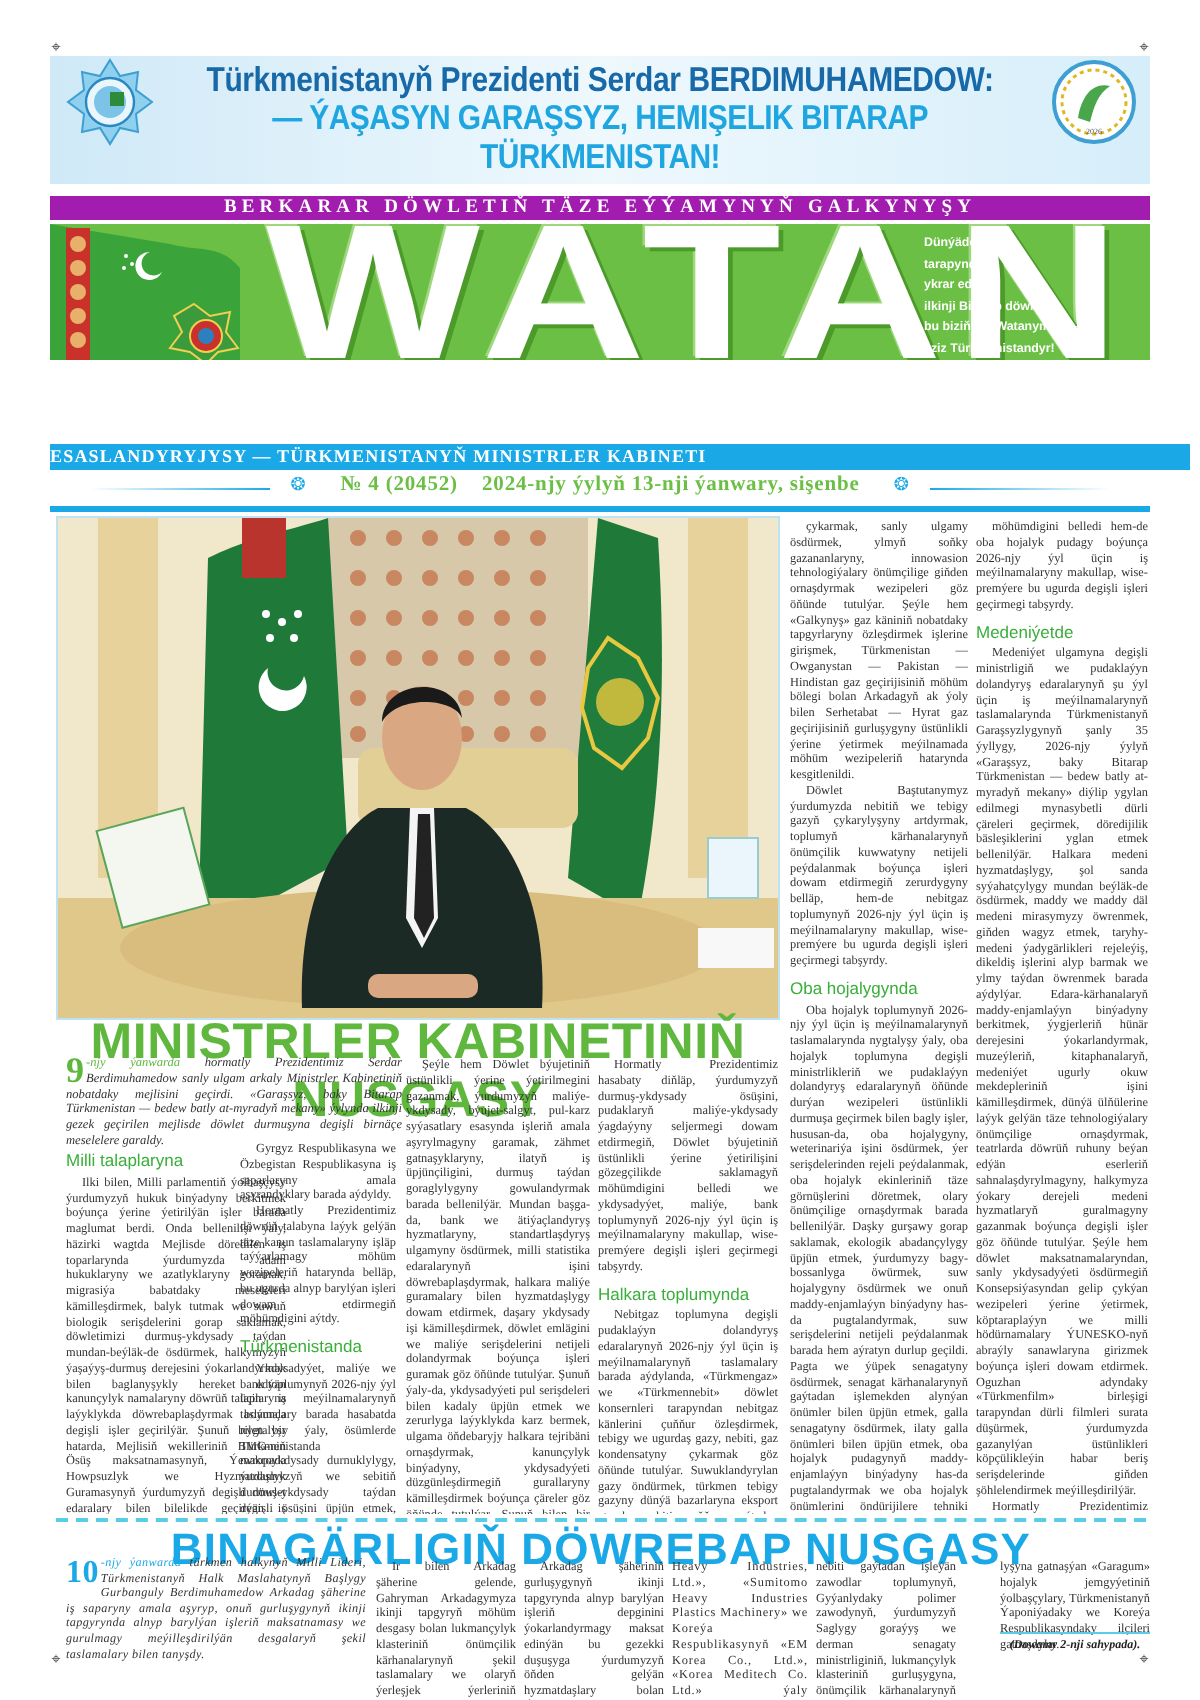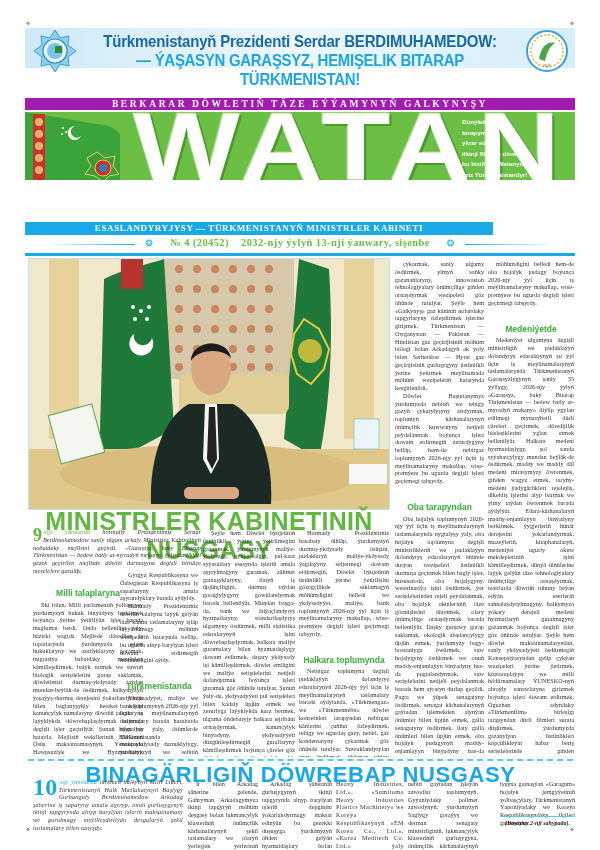--- a/index.html
+++ b/index.html
@@ -2,21 +2,21 @@
 <html><head>
 <meta charset="utf-8">
 <style>
   * { box-sizing: border-box; margin: 0; padding: 0; }
   html, body { width: 600px; height: 850px; background: #ffffff; overflow: hidden; }
   body { position: relative; font-family: "Liberation Serif", serif; color: #222; }
 
   .reg-mark { position: absolute; width: 8px; height: 8px; font-size: 8px; line-height: 8px; color: #555; text-align: center; font-family: "DejaVu Sans", sans-serif; }
 
   
-  .top-banner { position: absolute; left: 25px; top: 28px; width: 550px; height: 40px;
+  .top-banner { position: absolute; left: 25px; top: 28px; width: 550px; height: 64px;
     background: linear-gradient(90deg, #cfe9f7 0%, #eef8fd 50%, #d6eefa 100%); }
   .emblem-left { position: absolute; left: 8px; top: 1px; width: 44px; height: 44px; }
   .emblem-right { position: absolute; right: 6px; top: 1px; width: 44px; height: 44px; }
   .banner-line1 { position: absolute; left: 60px; right: 60px; top: 4px; text-align: center;
     font-family: "Liberation Sans", sans-serif; font-weight: bold; font-size: 15px; color: #1769a8; letter-spacing: -0.2px; transform: scaleY(1.15); }
   .banner-line2 { position: absolute; left: 60px; right: 60px; top: 24px; text-align: center;
     font-family: "Liberation Sans", sans-serif; font-weight: bold; font-size: 15px; color: #1fa6e0; letter-spacing: -0.3px; transform: scaleY(1.15); }
 
   
   .motto { position: absolute; left: 25px; top: 98px; width: 550px; height: 12px; background: #a21caf;
@@ -24,51 +24,51 @@
 
   
   .masthead { position: absolute; left: 25px; top: 112px; width: 550px; height: 68px; background: #6bbf44; overflow: hidden; }
   .flag-art { position: absolute; left: 0; top: 0; width: 110px; height: 68px; }
   .wordmark { position: absolute; left: 108px; top: -10px; width: 320px; height: 90px;
     font-family: "Liberation Sans", sans-serif; font-weight: bold; font-size: 96px; color: #ffffff; letter-spacing: 6px;
     text-shadow: 2px 2px 0 #4c9b2a, -1px -1px 0 #9fd77f; line-height: 90px; transform: scaleX(1.18); transform-origin: left; }
   .tagline { position: absolute; left: 437px; top: 5px; width: 108px; font-family: "Liberation Sans", sans-serif;
     font-size: 6.2px; line-height: 10.5px; color: #fff; font-weight: bold; }
 
-  .publisher { position: absolute; left: 25px; top: 222px; width: 468px; height: 13px; background: #1aa9e6;
-    color: #fff; font-size: 9px; font-weight: bold; text-align: center; line-height: 13px; letter-spacing: 0.6px; }
+  .publisher { position: absolute; left: 25px; top: 222px; width: 570px; height: 13px; background: #1aa9e6;
+    color: #fff; font-size: 9px; font-weight: bold; line-height: 13px; letter-spacing: 0.6px; }
   .issue-row { position: absolute; left: 25px; top: 237px; width: 550px; height: 14px; }
   .issue-line { position: absolute; top: 7px; height: 1px; background: linear-gradient(90deg, #ffffff, #1aa9e6); width: 90px; }
   .issue-text { position: absolute; left: 0; right: 0; top: 0; text-align: center; font-size: 10.5px; font-weight: bold; color: #6bbf44; letter-spacing: 0.4px; }
   .issue-text .gear { color: #1aa9e6; margin: 0 14px; font-family: "DejaVu Sans", sans-serif; font-size: 9px; }
   .rule-blue { position: absolute; left: 25px; top: 253px; width: 550px; height: 3px; background: #1aa9e6; }
 
   
   .photo { position: absolute; left: 28px; top: 258px; width: 362px; height: 252px; overflow: hidden;
     background: linear-gradient(180deg, #efe5c4 0%, #f3ead0 100%); border: 1px solid #bfe2f2; }
 
   
   .headline { position: absolute; left: 28px; top: 507px; width: 362px; text-align: center;
     font-family: "Liberation Sans", sans-serif; font-weight: bold; font-size: 25px; color: #5fb83d; letter-spacing: 0.3px; }
 
   .lead { position: absolute; left: 33px; top: 528px; width: 168px; font-size: 6.3px; line-height: 7.8px; font-style: italic; text-align: justify; color: #333; }
   .lead .dropnum { float: left; font-size: 18px; line-height: 15px; color: #5fb83d; font-weight: bold; font-style: normal; margin-right: 1px; }
   .lead .date { color: #5fb83d; }
 
   .col { position: absolute; font-size: 6.2px; line-height: 7.75px; text-align: justify; color: #333; }
   .col p { text-indent: 8px; }
-  .subhead { font-family: "Liberation Sans", sans-serif; color: #3aae3a; font-size: 8.5px; text-align: center; margin: 19px 0 3px; font-weight: bold; text-indent: 0 !important; }
+  .subhead { font-family: "Liberation Sans", sans-serif; color: #3aae3a; font-size: 8.5px; text-align: left; margin: 6px 0 3px; font-weight: normal; text-indent: 0 !important; }
 
   .dashed { position: absolute; left: 28px; top: 759px; width: 545px; height: 0; border-top: 2px dashed #5ccbe8; }
 
   .headline2 { position: absolute; left: 28px; top: 762px; width: 545px; text-align: center;
     font-family: "Liberation Sans", sans-serif; font-weight: bold; font-size: 22px; color: #1aa9e6; letter-spacing: 0.6px; }
 
   .lead2 { position: absolute; left: 33px; top: 779px; width: 150px; font-size: 6.1px; line-height: 7.6px; font-style: italic; text-align: justify; color: #333; letter-spacing: 0.2px; }
-  .lead2 .dropnum { float: left; font-size: 24px; line-height: 16px; color: #1aa9e6; font-weight: bold; font-style: normal; margin-right: 1px; }
+  .lead2 .dropnum { float: left; font-size: 16px; line-height: 16px; color: #1aa9e6; font-weight: bold; font-style: normal; margin-right: 1px; }
   .lead2 .date { color: #1aa9e6; }
 
   .cont-note { position: absolute; left: 500px; top: 816px; width: 75px; font-size: 6px; font-style: italic; font-weight: bold; text-align: center; border-top: 1px solid #5ccbe8; padding-top: 3px; color: #222; }
 </style>
 </head>
 <body>
 
 <div class="reg-mark" style="left:24px;top:20px;">⌖</div>
 <div class="reg-mark" style="left:568px;top:20px;">⌖</div>
 <div class="reg-mark" style="left:24px;top:826px;">⌖</div>
@@ -122,21 +122,21 @@
 </div>
 
 <div class="publisher">ESASLANDYRYJYSY — TÜRKMENISTANYŇ MINISTRLER KABINETI</div>
 <div class="issue-row">
   <div class="issue-line" style="left:20px;"></div>
   <div class="issue-line" style="right:20px;transform:scaleX(-1);"></div>
   <div class="issue-text">
     <span class="gear">❂</span>
     <span>№ 4 (20452)</span>
     &nbsp;&nbsp;
-    <span>2032-njy ýylyň 13-nji ýanwary, sişenbe</span>
+    <span>2024-njy ýylyň 13-nji ýanwary, sişenbe</span>
     <span class="gear">❂</span>
   </div>
 </div>
 <div class="rule-blue"></div>
 
 <div class="photo">
   <svg width="362" height="252" viewBox="0 0 362 252">
     <rect x="0" y="0" width="362" height="252" fill="#f1e8cc"></rect>
     <rect x="20" y="0" width="30" height="180" fill="#e6d29a"></rect>
     <rect x="315" y="0" width="30" height="180" fill="#e6d29a"></rect>
@@ -226,21 +226,21 @@
     <p>Şeýle hem Döwlet býujetiniň üstünlikli ýerine ýetirilmegini gazanmak, ýurdumyzyň maliýe-ykdysady, býujet-salgyt, pul-karz syýasatlary esasynda işleriň amala aşyrylmagyny garamak, zähmet gatnaşyklaryny, ilatyň iş üpjünçiligini, durmuş taýdan goraglylygyny gowulandyrmak barada bellenilýär. Mundan başga-da, bank we ätiýaçlandyryş hyzmatlaryny, standartlaşdyryş ulgamyny ösdürmek, milli statistika edaralarynyň işini döwrebaplaşdyrmak, halkara maliýe guramalary bilen hyzmatdaşlygy dowam etdirmek, daşary ykdysady işi kämilleşdirmek, döwlet emlägini we maliýe serişdelerini netijeli dolandyrmak boýunça işleri guramak göz öňünde tutulýar. Şunuň ýaly-da, ykdysadyýeti pul serişdeleri bilen kadaly üpjün etmek we zerurlyga laýyklykda karz bermek, ulgama öňdebaryjy halkara tejribäni ornaşdyrmak, kanunçylyk binýadyny, ykdysadyýeti düzgünleşdirmegiň gurallaryny kämilleşdirmek boýunça çäreler göz öňünde tutulýar. Şunuň bilen bir hatarda, wise-premýer ykdysadyýet, maliýe we bank toplumyna degişli ministrlikleriň, pudaklaýyn dolandyryş edaralarynyň sanly tehnologiýalary ösdürmek boýunça 2026-njy ýylda ýerine ýetirmeli işleriniň meýilnamalarynyň taslamalary barada hasabat berdi.</p>
   </div>
 <div class="col" style="left:299px;top:529px;width:90px;height:228px;overflow:hidden;">
     <p>Hormatly Prezidentimiz hasabaty diňläp, ýurdumyzyň durmuş-ykdysady ösüşini, pudaklaryň maliýe-ykdysady ýagdaýyny seljermegi dowam etdirmegiň, Döwlet býujetiniň üstünlikli ýerine ýetirilişini gözegçilikde saklamagyň möhümdigini belledi we ykdysadyýet, maliýe, bank toplumynyň 2026-njy ýyl üçin iş meýilnamalaryny makullap, wise-premýere degişli işleri geçirmegi tabşyrdy.</p>
     <div class="subhead">Halkara toplumynda</div>
     <p>Nebitgaz toplumyna degişli pudaklaýyn dolandyryş edaralarynyň 2026-njy ýyl üçin iş meýilnamalarynyň taslamalary barada aýdylanda, «Türkmengaz» we «Türkmennebit» döwlet konsernleri tarapyndan nebitgaz känlerini çuňňur özleşdirmek, tebigy we ugurdaş gazy, nebiti, gaz kondensatyny çykarmak göz öňünde tutulýar. Suwuklandyrylan gazy öndürmek, türkmen tebigy gazyny dünýä bazarlaryna eksport etmek, nebiti çuňňur gaýtadan işlemek, nebit önümlerini içerki sarp edijilere we daşarky bazarlara ibermek barada hem durlup geçildi. Şunuň ýaly hem «Türkmengeologiýa» döwlet korporasiýasy tarapyndan nebite we tebigy gaza baý bolan gurluşlary, gaty magdanlary, ýerasty suwlary gözlemek we ýüze</p>
   </div>
 <div class="col" style="left:395px;top:260px;width:89px;height:497px;overflow:hidden;">
     <p>çykarmak, sanly ulgamy ösdürmek, ylmyň soňky gazananlaryny, innowasion tehnologiýalary önümçilige giňden ornaşdyrmak wezipeleri göz öňünde tutulýar. Şeýle hem «Galkynyş» gaz käniniň nobatdaky tapgyrlaryny özleşdirmek işlerine girişmek, Türkmenistan — Owganystan — Pakistan — Hindistan gaz geçirijisiniň möhüm bölegi bolan Arkadagyň ak ýoly bilen Serhetabat — Hyrat gaz geçirijisiniň gurluşygyny üstünlikli ýerine ýetirmek meýilnamada möhüm wezipeleriň hatarynda kesgitlenildi.</p>
     <p>Döwlet Baştutanymyz ýurdumyzda nebitiň we tebigy gazyň çykarylyşyny artdyrmak, toplumyň kärhanalarynyň önümçilik kuwwatyny netijeli peýdalanmak boýunça işleri dowam etdirmegiň zerurdygyny belläp, hem-de nebitgaz toplumynyň 2026-njy ýyl üçin iş meýilnamalaryny makullap, wise-premýere bu ugurda degişli işleri geçirmegi tabşyrdy.</p>
-    <div class="subhead">Oba tarapyndan</div>
+    <div class="subhead">Oba hojalygynda</div>
     <p>Oba hojalyk toplumynyň 2026-njy ýyl üçin iş meýilnamalarynyň taslamalarynda nygtalyşy ýaly, oba hojalyk toplumyna degişli ministrlikleriň we pudaklaýyn dolandyryş edaralarynyň öňünde durýan wezipeleri üstünlikli durmuşa geçirmek bilen bagly işler, hususan-da, oba hojalygyny, weterinariýa işini ösdürmek, ýer serişdelerinden rejeli peýdalanmak, oba hojalyk ekinleriniň täze görnüşlerini döretmek, olary önümçilige ornaşdyrmak barada bellenilýär. Daşky gurşawy gorap saklamak, ekologik abadançylygy üpjün etmek, ýurdumyzy bagy-bossanlyga öwürmek, suw hojalygyny ösdürmek we onuň maddy-enjamlaýyn binýadyny has-da pugtalandyrmak, suw serişdelerini netijeli peýdalanmak barada hem aýratyn durlup geçildi. Pagta we ýüpek senagatyny ösdürmek, senagat kärhanalarynyň gaýtadan işlemekden alynýan önümler bilen üpjün etmek, galla senagatyny ösdürmek, ilaty galla önümleri bilen üpjün etmek, oba hojalyk pudagynyň maddy-enjamlaýyn binýadyny has-da pugtalandyrmak we oba hojalyk önümlerini öndürijilere tehniki hyzmatlary ýerine ýetirmek barada aýdyldy. Azyk senagatyny ösdürmek, ýurdumyzda azyk önümleriniň bolçulygyny döretmek, maldarçylygy we guşçulygy ösdürmek, mallaryň, guşlaryň baş sanyny artdyrmak, maldarçylyk we guşçulyk önümlerini ösdürmek, ilaty bu önümler bilen üpjün etmek bellenildi. Atçylygy we atçylyk sportuny ösdürmek, ahalteke bedewleriniň baş sanyny artdyrmak, olaryň dünýädäki şan-şöhratyny has-da belende galdyrmak bilen baglanyşykly wezipeler hem göz öňünde tutuldy.</p>
   </div>
 <div class="col" style="left:488px;top:260px;width:86px;height:497px;overflow:hidden;">
     <p>möhümdigini belledi hem-de oba hojalyk pudagy boýunça 2026-njy ýyl üçin iş meýilnamalaryny makullap, wise-premýere bu ugurda degişli işleri geçirmegi tabşyrdy.</p>
     <div class="subhead">Medeniýetde</div>
     <p>Medeniýet ulgamyna degişli ministrligiň we pudaklaýyn dolandyryş edaralarynyň şu ýyl üçin iş meýilnamalarynyň taslamalarynda Türkmenistanyň Garaşsyzlygynyň şanly 35 ýyllygy, 2026-njy ýylyň «Garaşsyz, baky Bitarap Türkmenistan — bedew batly at-myradyň mekany» diýlip ygylan edilmegi mynasybetli dürli çäreleri geçirmek, döredijilik bäsleşiklerini yglan etmek bellenilýär. Halkara medeni hyzmatdaşlygy, şol sanda syýahatçylygy mundan beýläk-de ösdürmek, maddy we maddy däl medeni mirasymyzy öwrenmek, giňden wagyz etmek, taryhy-medeni ýadygärlikleri rejeleýiş, dikeldiş işlerini alyp barmak we ylmy taýdan öwrenmek barada aýdylýar. Edara-kärhanalaryň maddy-enjamlaýyn binýadyny berkitmek, ýygjerleriň hünär derejesini ýokarlandyrmak, muzeýleriň, kitaphanalaryň, medeniýet ugurly okuw mekdepleriniň işini kämilleşdirmek, dünýä ülňülerine laýyk gelýän täze tehnologiýalary önümçilige ornaşdyrmak, teatrlarda döwrüň ruhuny beýan edýän eserleriň sahnalaşdyrylmagyny, halkymyza ýokary derejeli medeni hyzmatlaryň guralmagyny gazanmak boýunça degişli işler göz öňünde tutulýar. Şeýle hem döwlet maksatnamalaryndan, sanly ykdysadyýeti ösdürmegiň Konsepsiýasyndan gelip çykýan wezipeleri ýerine ýetirmek, köptaraplaýyn we milli hödürnamalary ÝUNESKO-nyň abraýly sanawlaryna girizmek boýunça işleri dowam etdirmek. Oguzhan adyndaky «Türkmenfilm» birleşigi tarapyndan dürli filmleri surata düşürmek, ýurdumyzda gazanylýan üstünlikleri köpçülikleýin habar beriş serişdelerinde giňden şöhlelendirmek meýilleşdirilýär.</p>
     <p>Hormatly Prezidentimiz medeniýet ulgamynyň işini döwrüň talaplaryna laýyk guramagyň, medeni mirasymyzy öwrenmek, taryhy-medeni ýadygärlikleri dikeltmek işlerini dowam etdirmegiň zerurdygyny belledi. Şunuň bilen baglylykda, döwlet Baştutanymyz medeniýet ulgamynyň 2026-njy ýyl üçin iş meýilnamalaryny makullap, wise-premýere degişli işleri geçirmegi tabşyrdy.</p>
   </div>
 
 <div class="dashed"></div>

